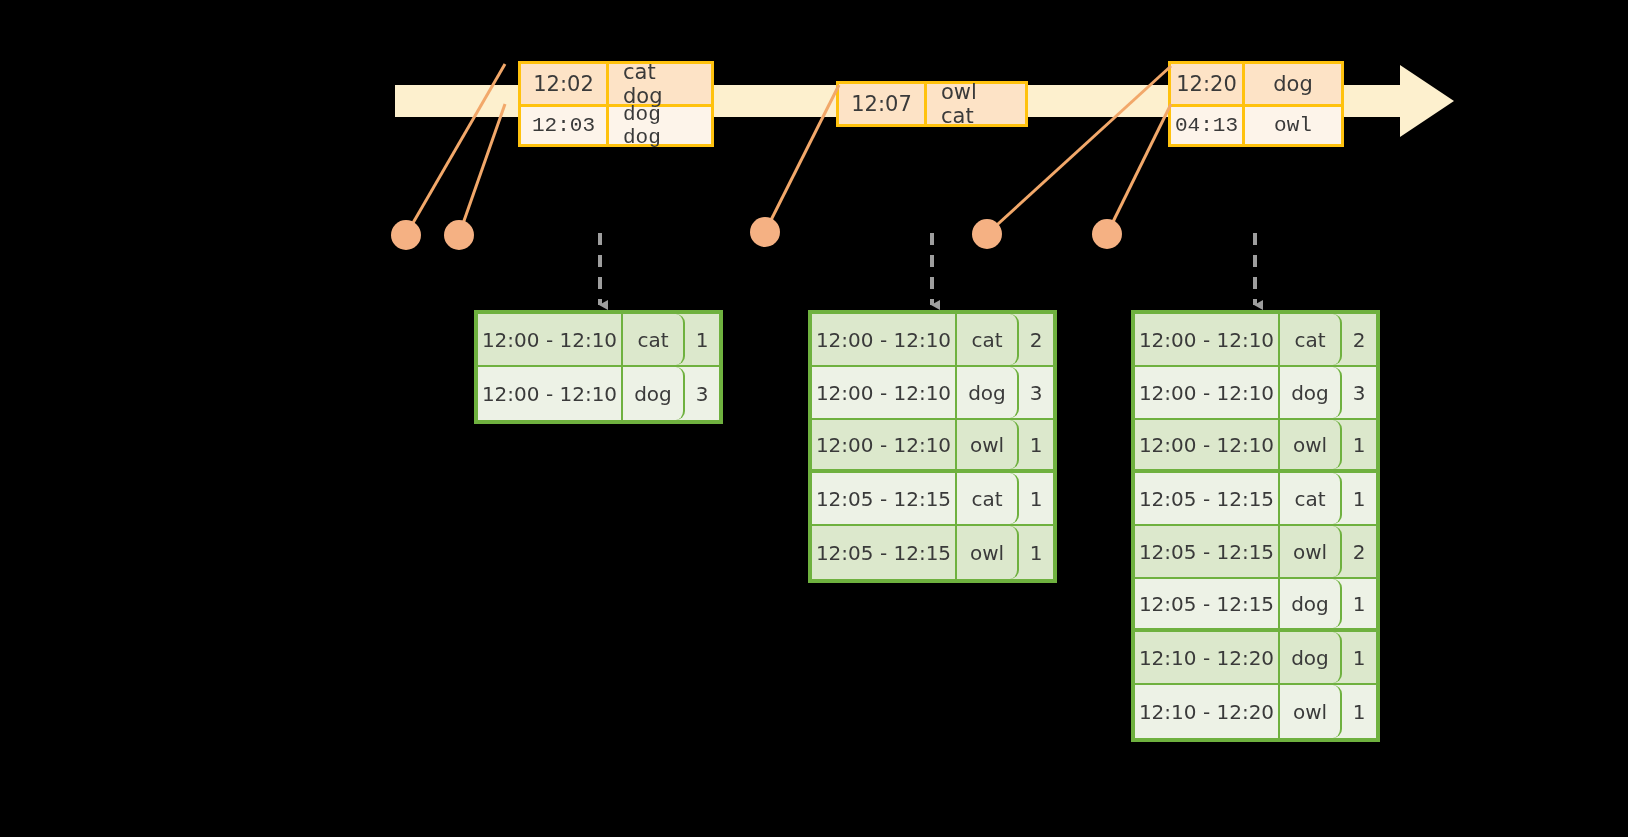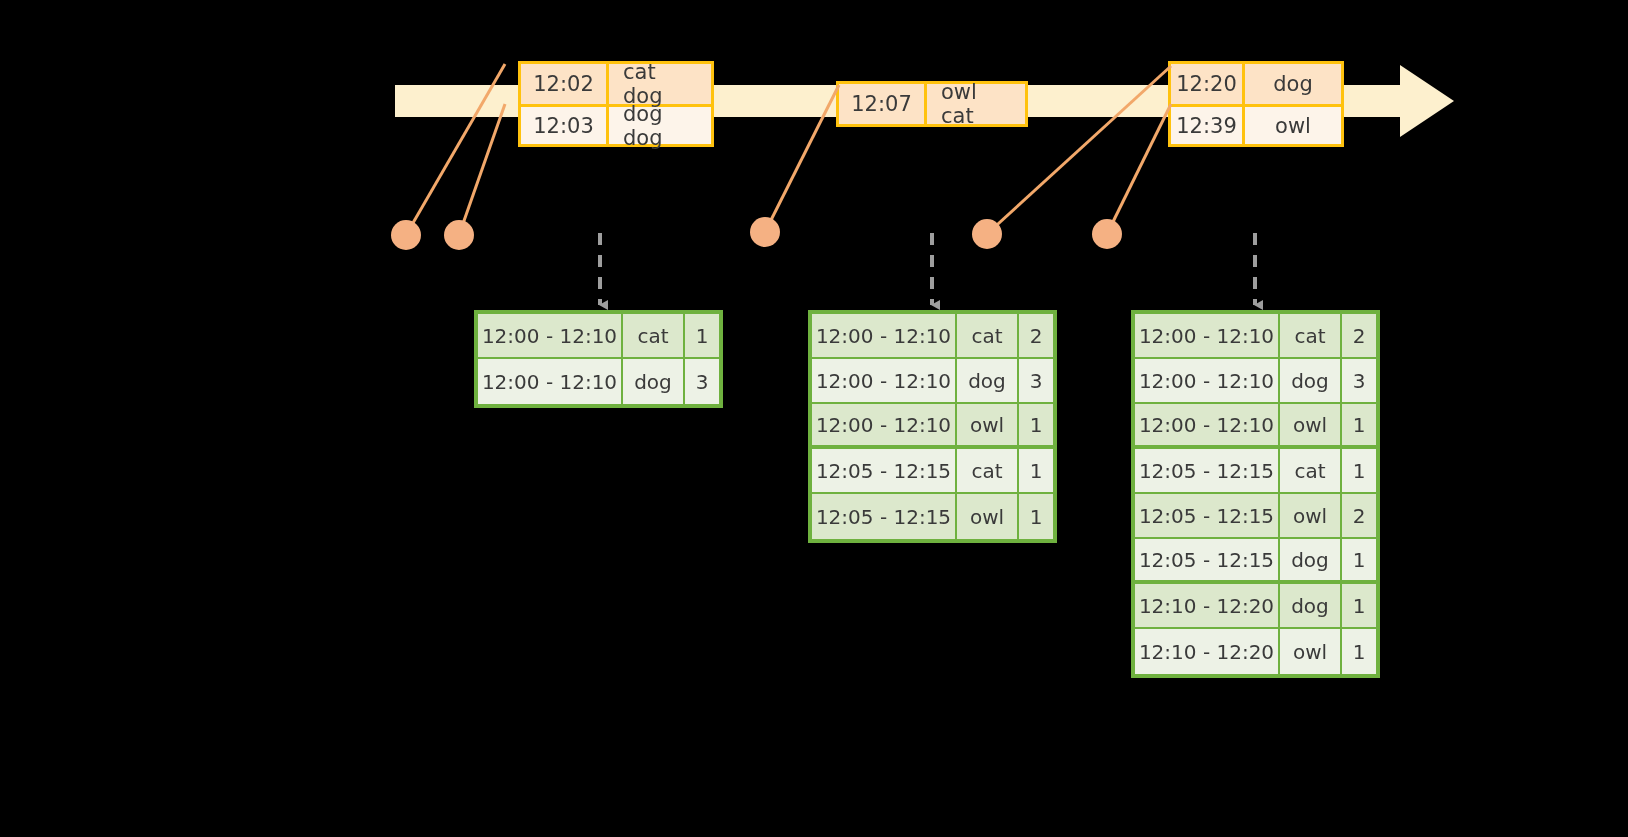--- a/index.html
+++ b/index.html
@@ -49,21 +49,21 @@
   }
   .event-row {
     display: flex;
     height: 40px;
     box-sizing: border-box;
   }
   .event-row + .event-row {
     border-top: 3px solid #FFC20E;
   }
   .event-row.shade-a { background: #FDE3C6; }
-  .event-row.shade-b { background: #FDF4EA; }
+  .event-row.shade-b { background: #FDF4EA; font-family: Liberation Mono, monospace; }
   .event-time {
     width: 88px;
     display: flex;
     align-items: center;
     justify-content: center;
     font-size: 21px;
     border-right: 3px solid #FFC20E;
     box-sizing: border-box;
     color: #3a3a3a;
   }
@@ -93,21 +93,21 @@
 
   
   .result-table {
     position: absolute;
     border: 4px solid #6FB13F;
     box-sizing: border-box;
     background: #E9F0E0;
   }
   .rt-row {
     display: flex;
-    height: 45px;
+    height: 53px;
     box-sizing: border-box;
     border-bottom: 2px solid #6FB13F;
   }
   .rt-row:last-child { border-bottom: none; }
   .rt-row.band-a { background: #DCE8CC; }
   .rt-row.band-b { background: #EDF2E6; }
   .rt-row.group-end { border-bottom: 4px solid #6FB13F; }
   .rt-window {
     display: flex;
     align-items: center;
@@ -118,20 +118,21 @@
     color: #3a3a3a;
   }
   .rt-key {
     display: flex;
     align-items: center;
     justify-content: center;
     font-size: 20px;
     border-right: 2px solid #6FB13F;
     box-sizing: border-box;
     color: #3a3a3a;
+    border-radius: 9px;
   }
   .rt-count {
     display: flex;
     align-items: center;
     justify-content: center;
     font-size: 20px;
     box-sizing: border-box;
     color: #3a3a3a;
   }
   #result-table-1 { left: 474px; top: 310px; width: 249px; }
@@ -174,21 +175,21 @@
       <div class="event-text">owl cat</div>
     </div>
   </div>
 
   <div class="event-box" id="event-box-3">
     <div class="event-row shade-a">
       <div class="event-time">12:20</div>
       <div class="event-text">dog</div>
     </div>
     <div class="event-row shade-b">
-      <div class="event-time">12:39</div>
+      <div class="event-time">04:13</div>
       <div class="event-text">owl</div>
     </div>
   </div>
 
   <svg id="connectors" viewBox="0 0 1628 837" width="1628" height="837" xmlns="http://www.w3.org/2000/svg">
     <defs>
       <marker id="down-arrow" markerWidth="10" markerHeight="10" refX="5" refY="8" orient="auto" markerUnits="userSpaceOnUse">
         <path d="M0,0 L10,0 L5,9 Z" fill="#9E9E9E"></path>
       </marker>
     </defs>

